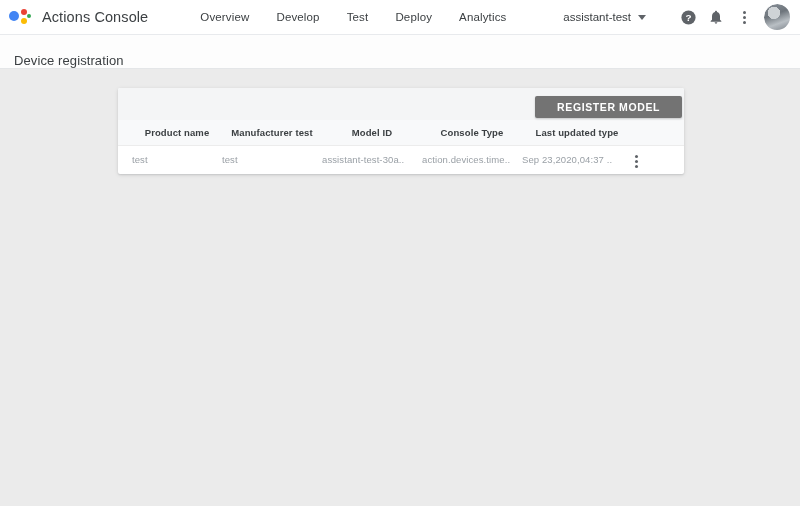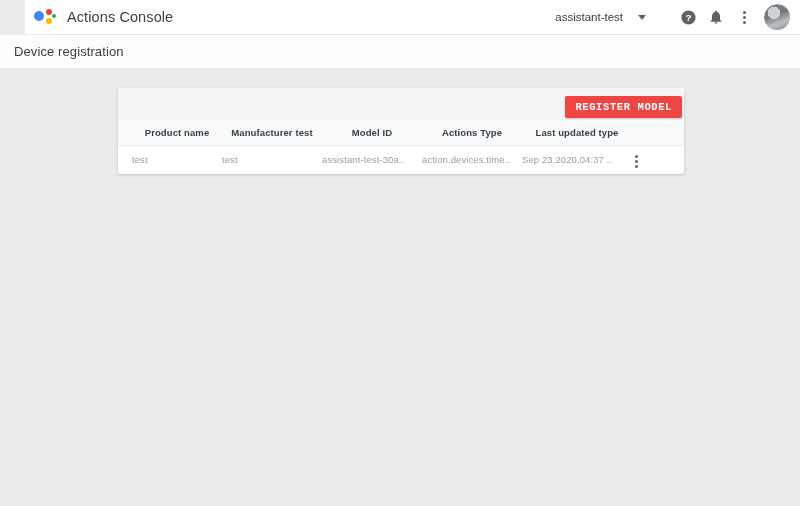--- a/index.html
+++ b/index.html
@@ -18,21 +18,20 @@
 
   
   .appbar {
     height: 35px;
     background: #ffffff;
     display: flex;
     align-items: center;
     padding: 0 10px 0 9px;
     border-bottom: 1px solid #e8eaed;
     position: relative;
-    margin-left: 25px;
   }
   .brand {
     display: flex;
     align-items: center;
     gap: 11px;
     flex: 0 0 auto;
   }
   .assistant-logo {
     width: 22px; height: 18px;
     position: relative;
@@ -68,21 +67,21 @@
 
   .appbar-right {
     margin-left: auto;
     display: flex;
     align-items: center;
     gap: 0;
   }
   .project-select {
     display: flex;
     align-items: center;
-    gap: 15px;
+    gap: 7px;
     font-size: 11.5px;
     color: #3c4043;
     cursor: pointer;
     margin-right: 28px;
     white-space: nowrap;
   }
   .caret-down {
     width: 0; height: 0;
     border-left: 4px solid transparent;
     border-right: 4px solid transparent;
@@ -131,21 +130,21 @@
     inset: -1.5px;
     border-radius: 50%;
     border: 1.5px solid #ffffff;
   }
 
   
   .titlebar {
     height: 34px;
     background: #fdfdfd;
     display: flex;
-    align-items: center;
+    align-items: flex-end;
     padding-left: 14px;
     border-bottom: 1px solid #e4e6e8;
   }
   .titlebar .page-title {
     font-size: 13px;
     color: #3c4043;
     letter-spacing: 0.1px;
   }
 
   
@@ -166,30 +165,30 @@
   .card-toolbar {
     height: 32px;
     background: #f4f5f6;
     display: flex;
     align-items: center;
     justify-content: flex-end;
     padding-right: 0px;
     position: relative;
   }
   .btn-register {
-    background: #ef4444;
+    background: #737373;
     color: #ffffff;
     border: none;
     border-radius: 2px;
-    font-family: Liberation Mono, monospace;
+    font-family: Liberation Sans, sans-serif;
     font-size: 10.5px;
     font-weight: bold;
     letter-spacing: 0.6px;
     height: 22px;
-    padding: 0 10px;
+    padding: 0 22px;
     margin-right: 2px;
     margin-top: 6px;
     cursor: pointer;
     box-shadow: 0 1px 2px rgba(60,64,67,0.25);
     white-space: nowrap;
   }
 
   table.models {
     width: 100%;
     border-collapse: collapse;
@@ -243,20 +242,27 @@
   <div class="brand">
     <span class="assistant-logo">
       <span class="dot d-blue"></span>
       <span class="dot d-red"></span>
       <span class="dot d-yellow"></span>
       <span class="dot d-green"></span>
     </span>
     <span class="brand-title">Actions Console</span>
   </div>
 
+  <nav class="mainnav">
+    <a>Overview</a>
+    <a>Develop</a>
+    <a>Test</a>
+    <a>Deploy</a>
+    <a>Analytics</a>
+  </nav>
 
   <div class="appbar-right">
 
     <div class="project-select">
       <span>assistant-test</span>
       <span class="caret-down"></span>
     </div>
 
     <div class="icon-btn">
       <svg width="17" height="17" viewBox="0 0 24 24">
@@ -294,21 +300,21 @@
     <div class="card-toolbar">
       <button class="btn-register">REGISTER MODEL</button>
     </div>
 
     <table class="models">
       <thead>
         <tr>
           <th class="col-product">Product name</th>
           <th class="col-maker">Manufacturer test</th>
           <th class="col-model">Model ID</th>
-          <th class="col-devtype">Actions Type</th>
+          <th class="col-devtype">Console Type</th>
           <th class="col-updated">Last updated type</th>
           <th class="col-actions"></th>
         </tr>
       </thead>
       <tbody>
         <tr>
           <td class="col-product">test</td>
           <td class="col-maker">test</td>
           <td class="col-model">assistant-test-30a..</td>
           <td class="col-devtype">action.devices.time..</td>

